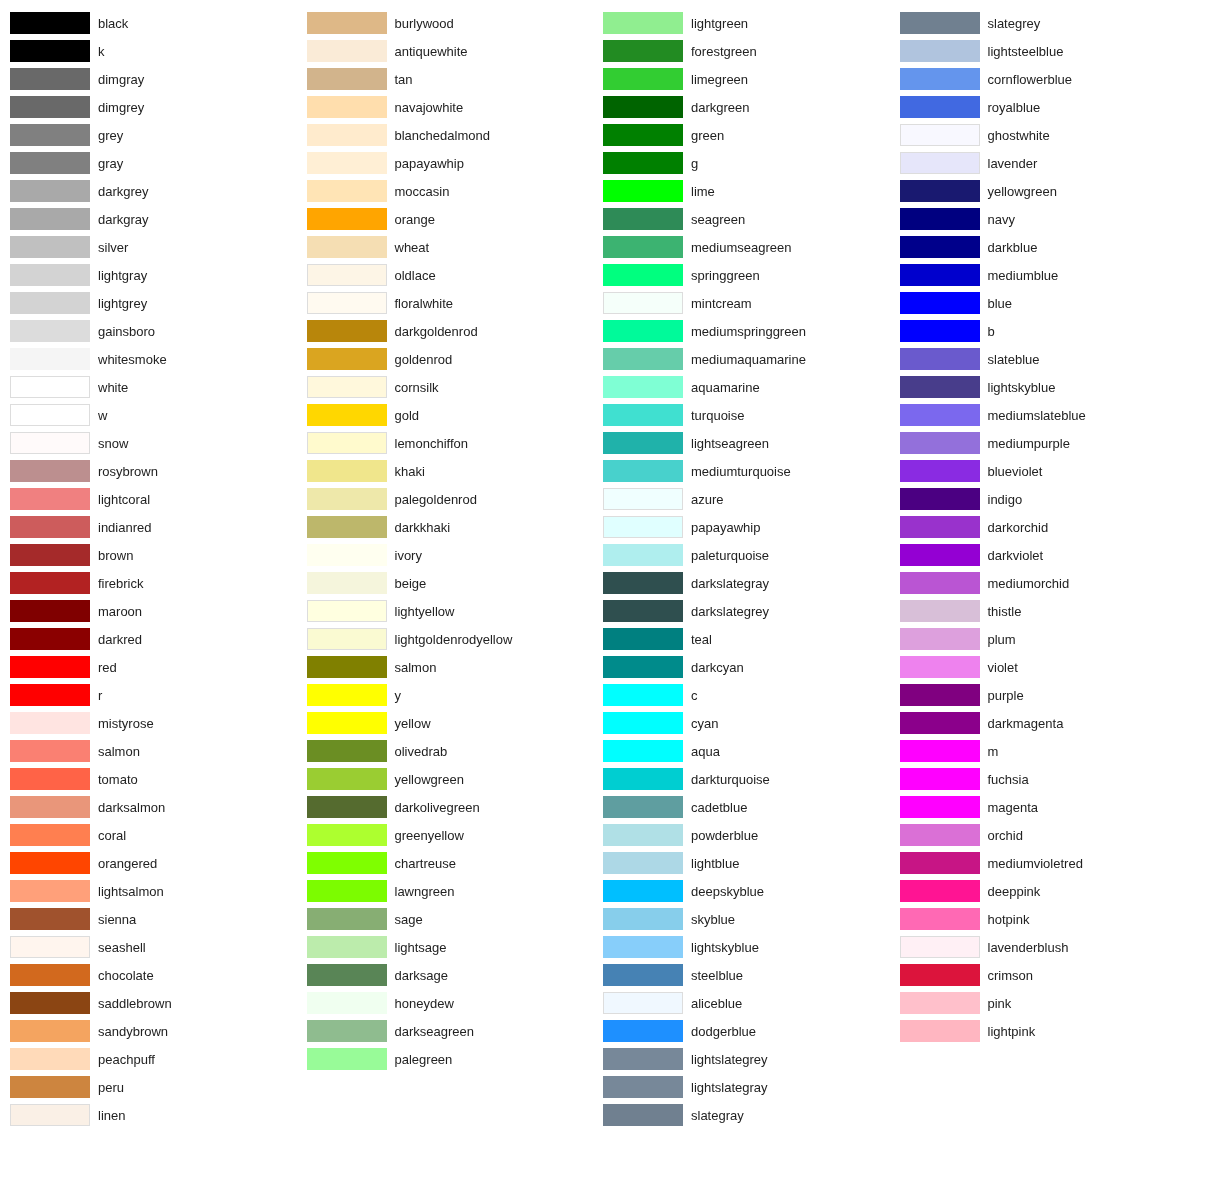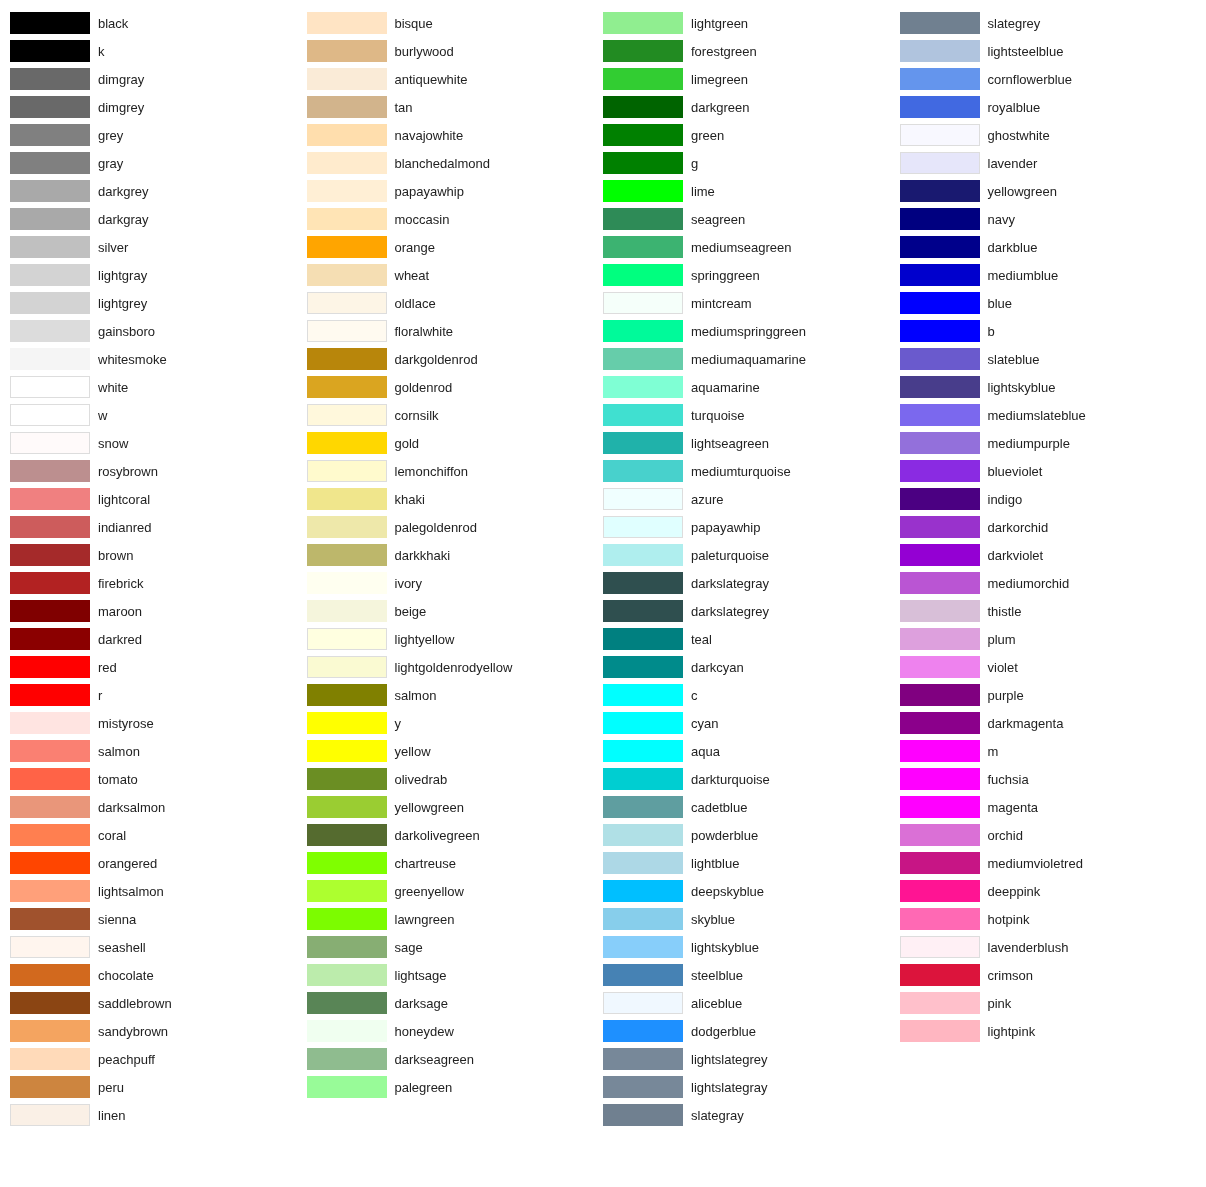--- a/index.html
+++ b/index.html
@@ -198,24 +198,20 @@
         <span class="color-swatch" style="background-color: rgb(205, 133, 63);"></span>
         <span class="color-name">peru</span>
       </div>
       <div class="color-item">
         <span class="color-swatch" style="background-color: rgb(250, 240, 230); border: 1px solid rgb(221, 221, 221);"></span>
         <span class="color-name">linen</span>
       </div>
     </div>
     <div class="color-column">
       <div class="color-item">
-        <span class="color-swatch" style="background-color: rgb(255, 228, 196);"></span>
-        <span class="color-name">bisque</span>
-      </div>
-      <div class="color-item">
         <span class="color-swatch" style="background-color: rgb(222, 184, 135);"></span>
         <span class="color-name">burlywood</span>
       </div>
       <div class="color-item">
         <span class="color-swatch" style="background-color: rgb(250, 235, 215);"></span>
         <span class="color-name">antiquewhite</span>
       </div>
       <div class="color-item">
         <span class="color-swatch" style="background-color: rgb(210, 180, 140);"></span>
         <span class="color-name">tan</span>
@@ -318,26 +314,26 @@
       </div>
       <div class="color-item">
         <span class="color-swatch" style="background-color: rgb(154, 205, 50);"></span>
         <span class="color-name">yellowgreen</span>
       </div>
       <div class="color-item">
         <span class="color-swatch" style="background-color: rgb(85, 107, 47);"></span>
         <span class="color-name">darkolivegreen</span>
       </div>
       <div class="color-item">
+        <span class="color-swatch" style="background-color: rgb(173, 255, 47);"></span>
+        <span class="color-name">greenyellow</span>
+      </div>
+      <div class="color-item">
         <span class="color-swatch" style="background-color: rgb(127, 255, 0);"></span>
         <span class="color-name">chartreuse</span>
-      </div>
-      <div class="color-item">
-        <span class="color-swatch" style="background-color: rgb(173, 255, 47);"></span>
-        <span class="color-name">greenyellow</span>
       </div>
       <div class="color-item">
         <span class="color-swatch" style="background-color: rgb(124, 252, 0);"></span>
         <span class="color-name">lawngreen</span>
       </div>
       <div class="color-item">
         <span class="color-swatch" style="background-color: rgb(135, 174, 115);"></span>
         <span class="color-name">sage</span>
       </div>
       <div class="color-item">

